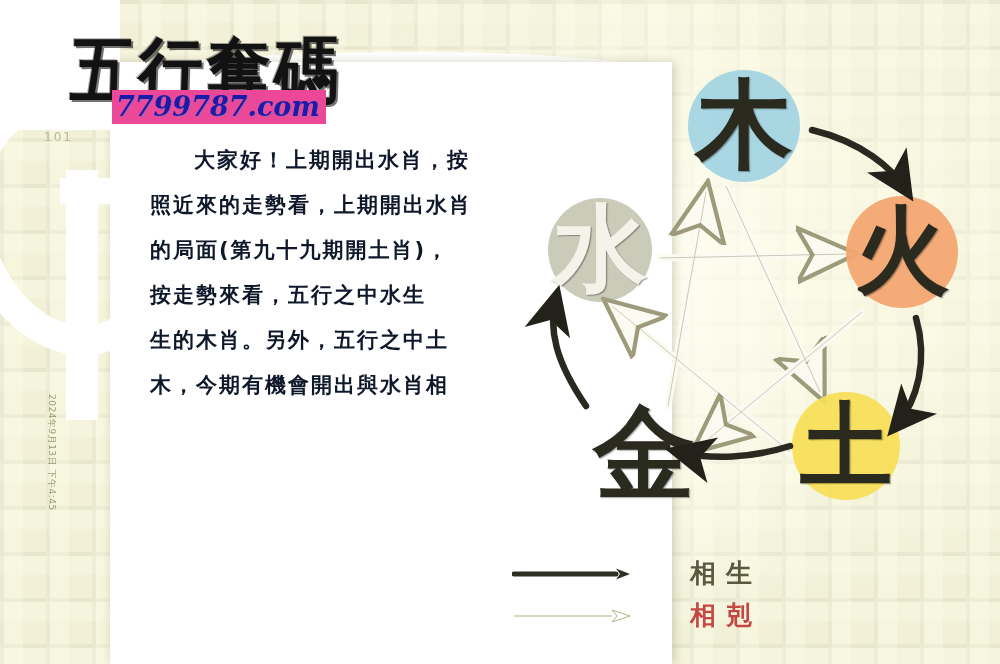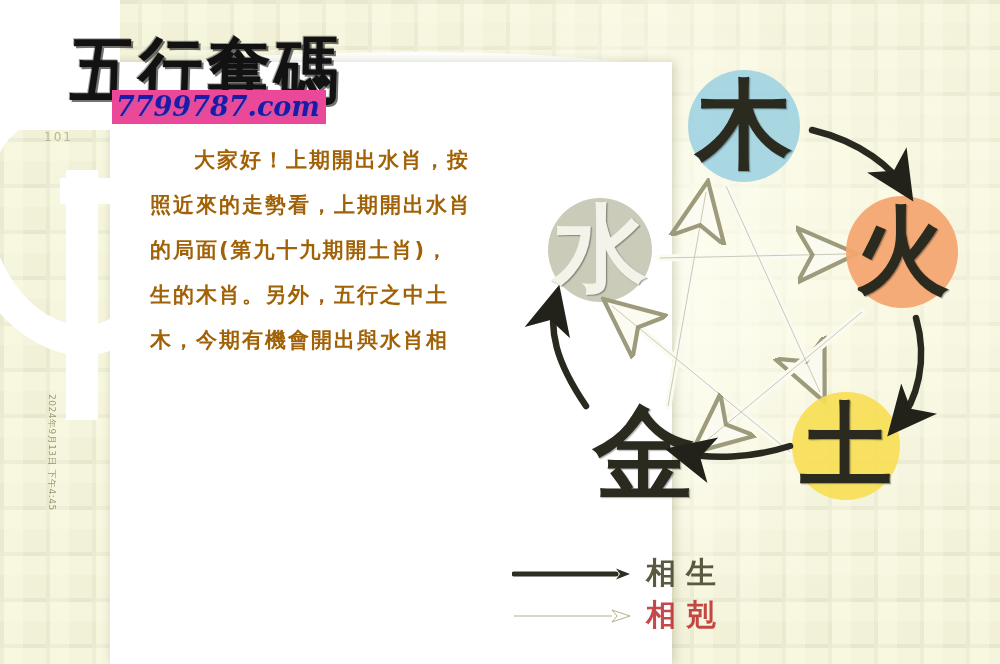--- a/index.html
+++ b/index.html
@@ -130,21 +130,21 @@
   
   .article{
     position:absolute;left:150px;top:138px;width:380px;
     z-index:7;
   }
   .article p{
     margin:0 0 0 0;
     font-family:"DejaVu Sans","Liberation Sans",sans-serif;
     font-size:21px;
     line-height:45px;
-    color:#a16207;
+    color:#0f172a;
     letter-spacing:2px;
     font-weight:600;
     white-space:nowrap;
   }
   .article p.indent{text-indent:44px;}
 
   
   .elem{
     position:absolute;
     border-radius:50%;
@@ -174,22 +174,23 @@
   svg.ke{z-index:3;}
 
   
   .legend{
     position:absolute;left:512px;top:552px;z-index:8;
     font-family:"DejaVu Serif","Liberation Serif",serif;
   }
   .legend-row{display:flex;align-items:center;height:42px;}
   .legend-line{width:120px;height:14px;position:relative;margin-right:14px;}
   .legend-label{
-    font-size:30px;color:#4e4c30;letter-spacing:10px;font-weight:bold;
+    font-size:26px;color:#4e4c30;letter-spacing:10px;font-weight:bold;
     opacity:.92;
+    margin-left:44px;
   }
   .legend-row.ke .legend-label{color:#b91c1c;opacity:.8;}
 </style>
 </head>
 <body>
 
 <div id="stage">
 
   <div class="bg-tiles"></div>
   <div class="bg-glow"></div>
@@ -251,20 +252,21 @@
 
   <div class="logo">五行奪碼</div>
   <div class="logo-ribbon">
     <div class="logo-domain">7799787.com</div>
   </div>
 
   <div class="article">
     <p class="indent">大家好！上期開出水肖，按</p>
     <p>照近來的走勢看，上期開出水肖</p>
     <p>的局面(第九十九期開土肖)，</p>
+    <p>按走勢來看，五行之中水生</p>
     <p>生的木肖。另外，五行之中土</p>
     <p>木，今期有機會開出與水肖相</p>
   </div>
 
   <svg class="overlay sheng" viewBox="0 0 1000 664">
     <defs>
       <marker id="mk-dark" markerWidth="8" markerHeight="8" refX="5.5" refY="4" orient="auto">
         <path d="M0,0.4 L7.6,4 L0,7.6 L2,4 Z" fill="#23221a"></path>
       </marker>
     </defs>

